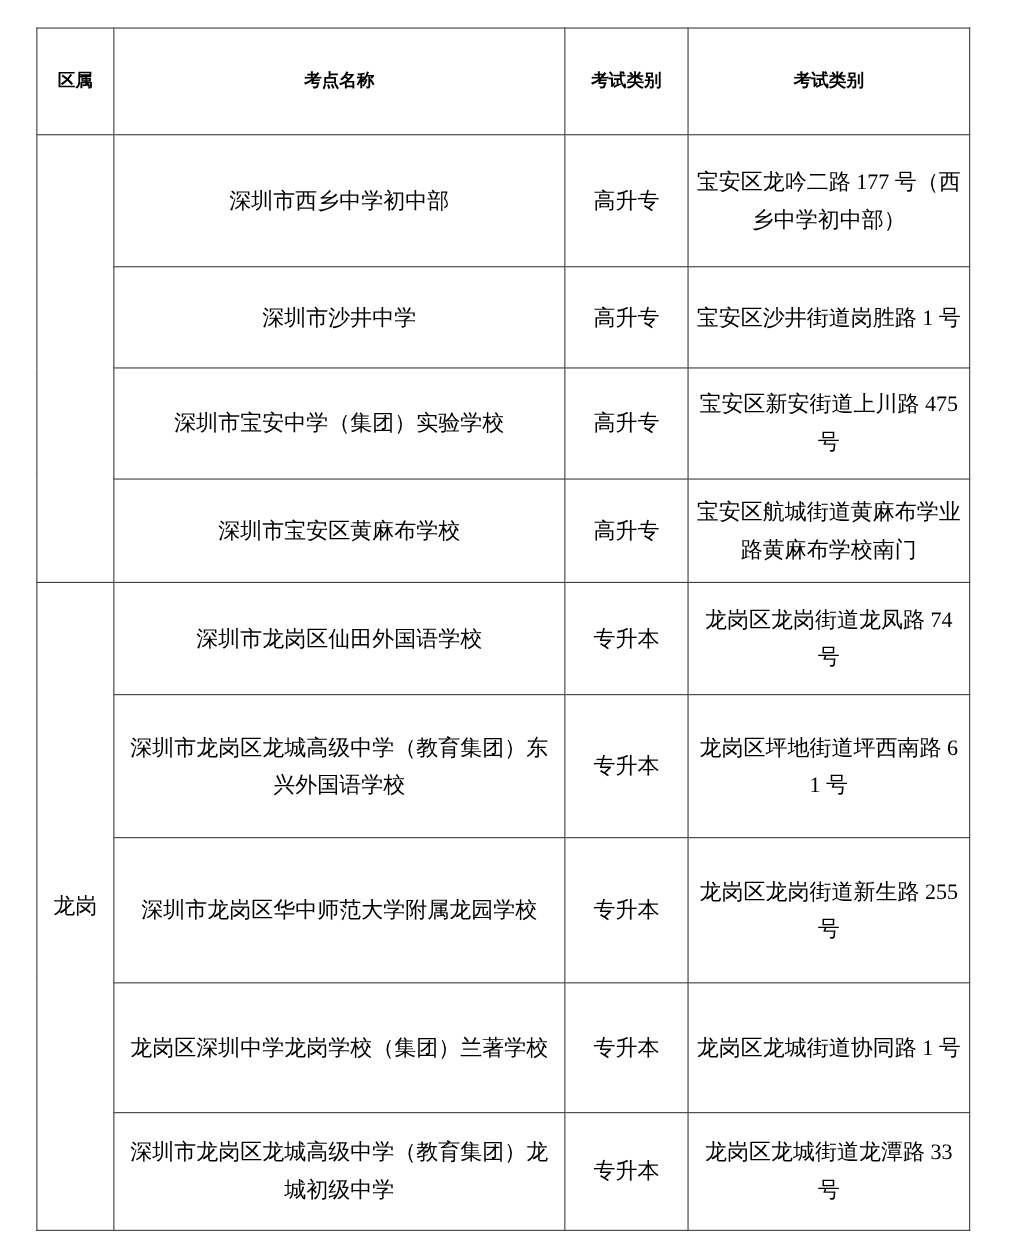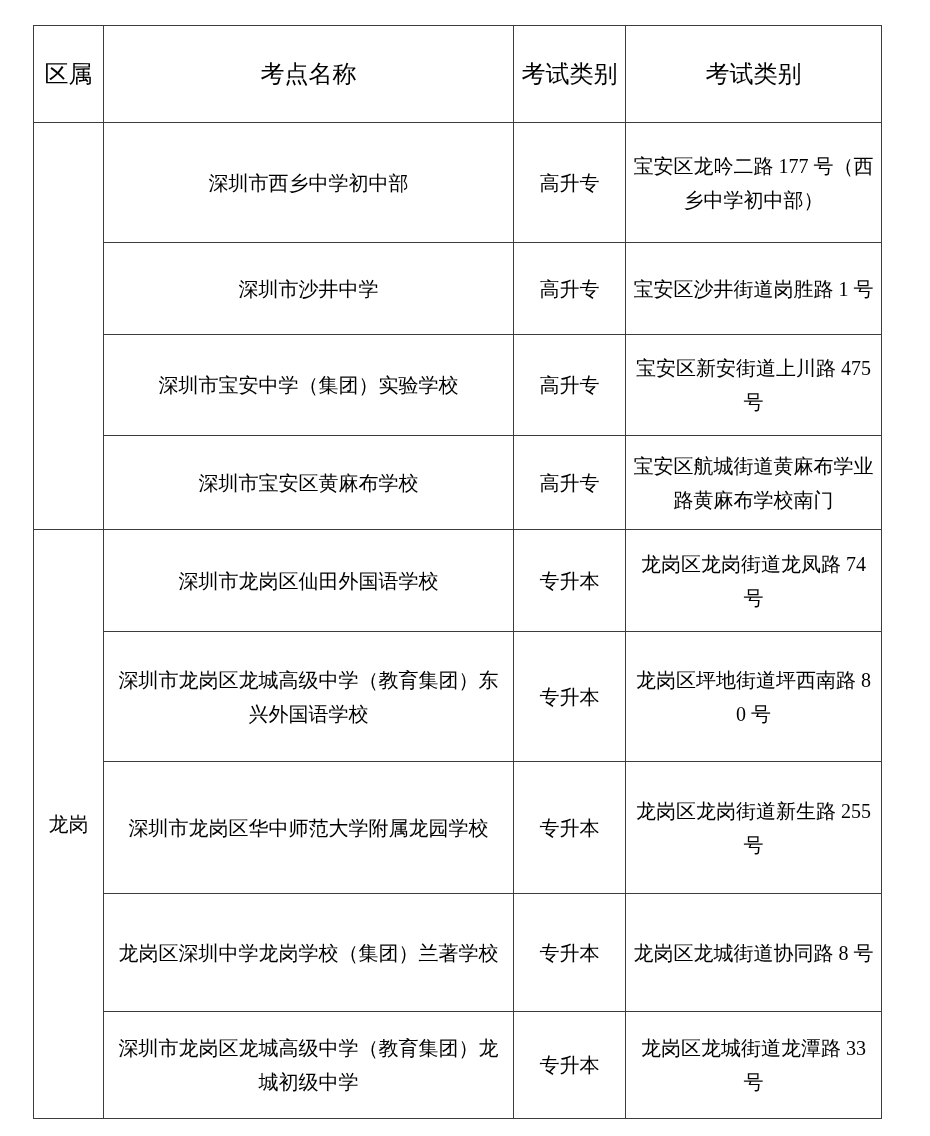--- a/index.html
+++ b/index.html
@@ -27,22 +27,22 @@
   table.exam-table td {
     border: 1px solid #3c3c3c;
     text-align: center;
     vertical-align: middle;
     font-size: 20px;
     line-height: 1.7;
     padding: 4px 6px;
     word-break: break-all;
   }
   table.exam-table th {
-    font-weight: normal;
-    font-size: 24px;
+    font-weight: bold;
+    font-size: 16px;
   }
   col.c-district { width: 70px; }
   col.c-name     { width: 410px; }
   col.c-category { width: 112px; }
   col.c-address  { width: 256px; }
 </style>
 </head>
 <body>
 
 <div class="page">
@@ -85,31 +85,31 @@
 
       <tr style="height:102px;">
         <td rowspan="5">龙岗</td>
         <td>深圳市龙岗区仙田外国语学校</td>
         <td>专升本</td>
         <td>龙岗区龙岗街道龙凤路 74 号</td>
       </tr>
       <tr style="height:130px;">
         <td>深圳市龙岗区龙城高级中学（教育集团）东兴外国语学校</td>
         <td>专升本</td>
-        <td>龙岗区坪地街道坪西南路 80 号</td>
+        <td>龙岗区坪地街道坪西南路 61 号</td>
       </tr>
       <tr style="height:132px;">
         <td>深圳市龙岗区华中师范大学附属龙园学校</td>
         <td>专升本</td>
         <td>龙岗区龙岗街道新生路 255 号</td>
       </tr>
       <tr style="height:118px;">
         <td>龙岗区深圳中学龙岗学校（集团）兰著学校</td>
         <td>专升本</td>
-        <td>龙岗区龙城街道协同路 8 号</td>
+        <td>龙岗区龙城街道协同路 1 号</td>
       </tr>
       <tr style="height:107px;">
         <td>深圳市龙岗区龙城高级中学（教育集团）龙城初级中学</td>
         <td>专升本</td>
         <td>龙岗区龙城街道龙潭路 33 号</td>
       </tr>
     </tbody>
   </table>
 </div>
 

